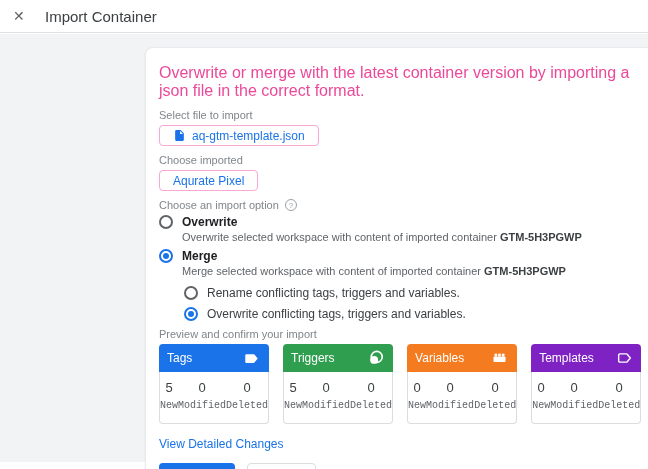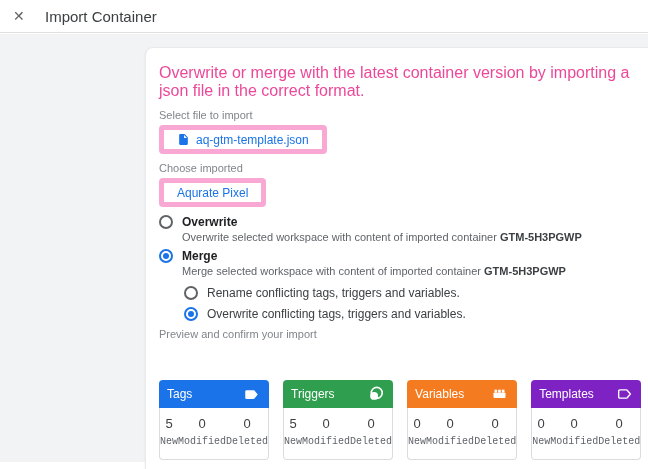--- a/index.html
+++ b/index.html
@@ -18,22 +18,22 @@
 
   
   .card { position:absolute; top:47px; left:145px; right:0; min-height:415px; background:#fff;
           border:1px solid #e8eaed; border-right:none; border-radius:8px 0 0 0;
           box-shadow:0 1px 2px rgba(60,64,67,.10); z-index:2; padding:16px 18px 12px 13px; }
 
   .intro { font-size:16px; color:#ec4899; margin-bottom:9px; }
 
   .sm-label { font-size:11px; color:#80868b; margin-bottom:4px; }
 
-  .chip-btn { display:inline-flex; align-items:center; gap:6px; height:29px; padding:0 13px;
-              border:5px solid #f9a8d4; border-radius:4px; background:#fff; color:#1a73e8;
+  .chip-btn { display:inline-flex; align-items:center; gap:6px; height:21px; padding:0 13px;
+              border:1px solid #f9a8d4; border-radius:4px; background:#fff; color:#1a73e8;
               font-size:12px; font-weight:500; cursor:pointer; margin-bottom:8px; }
   .chip-btn svg { flex:0 0 auto; }
 
   .opt-label-row { display:flex; align-items:center; gap:6px; margin-bottom:4px; }
   .opt-label-row .sm-label { margin-bottom:0; }
   .help-circ { width:12px; height:12px; border:1px solid #9aa0a6; border-radius:50%;
                font-size:8px; color:#9aa0a6; display:inline-flex; align-items:center; justify-content:center; }
 
   .radio-row { display:flex; align-items:flex-start; gap:9px; margin-bottom:2px; cursor:pointer; }
   .radio { width:14px; height:14px; border:2px solid #5f6368; border-radius:50%; position:relative; flex:0 0 auto; }
@@ -43,21 +43,21 @@
   .radio-label { font-size:12px; font-weight:700; color:#202124; }
   .radio-desc { font-size:11px; color:#5f6368; margin-left:23px; margin-bottom:6px; }
   .radio-desc b { color:#3c4043; }
   .suboptions { margin-left:25px; margin-top:9px; }
   .suboptions .radio-row { margin-bottom:7px; }
   .sub-label { font-size:12px; font-weight:400; color:#3c4043; }
 
   
   .preview-label { font-size:11px; color:#80868b; margin-top:4px; margin-bottom:4px; }
   .cards-row { display:flex; gap:14px; margin-bottom:10px; }
-  .pcard { width:116px;margin-top:36px; }
+  .pcard { width:116px; }
   .pcard-head { height:28px; border-radius:4px 4px 0 0; display:flex; align-items:center;
                 justify-content:space-between; padding:0 8px; }
   .pcard-title { color:#fff; font-size:12px; font-weight:500; }
   .pcard-body { border:1px solid #dadce0; border-top:none; border-radius:0 0 4px 4px; height:52px;
                 display:flex; background:#fff; }
   .stat { flex:1; display:flex; flex-direction:column; align-items:center; }
   .stat-num { font-size:13px; color:#3c4043; margin-top:8px; }
   .stat-name { font-size:10px; color:#5f6368; margin-top:5px;font-family:Liberation Mono, monospace; }
 
   .detail-link { display:inline-block; font-size:12px; color:#1a73e8; cursor:pointer; margin-bottom:12px; }
@@ -90,20 +90,24 @@
         <path d="M14 2H6a2 2 0 0 0-2 2v16a2 2 0 0 0 2 2h12a2 2 0 0 0 2-2V8l-6-6zm-1 7V3.5L18.5 9H13z" fill="#1a73e8"></path>
       </svg>
       <span>aq-gtm-template.json</span>
     </button>
 
     <div class="sm-label">Choose imported</div>
     <button class="chip-btn">
       <span>Aqurate Pixel</span>
     </button>
 
+    <div class="opt-label-row">
+      <span class="sm-label">Choose an import option</span>
+      <span class="help-circ">?</span>
+    </div>
 
     <div>
       <div class="radio-row">
         <span class="radio"></span>
         <span class="radio-label">Overwrite</span>
       </div>
       <div class="radio-desc">
         <span>Overwrite selected workspace with content of imported container </span><b>GTM-5H3PGWP</b>
       </div>
 

